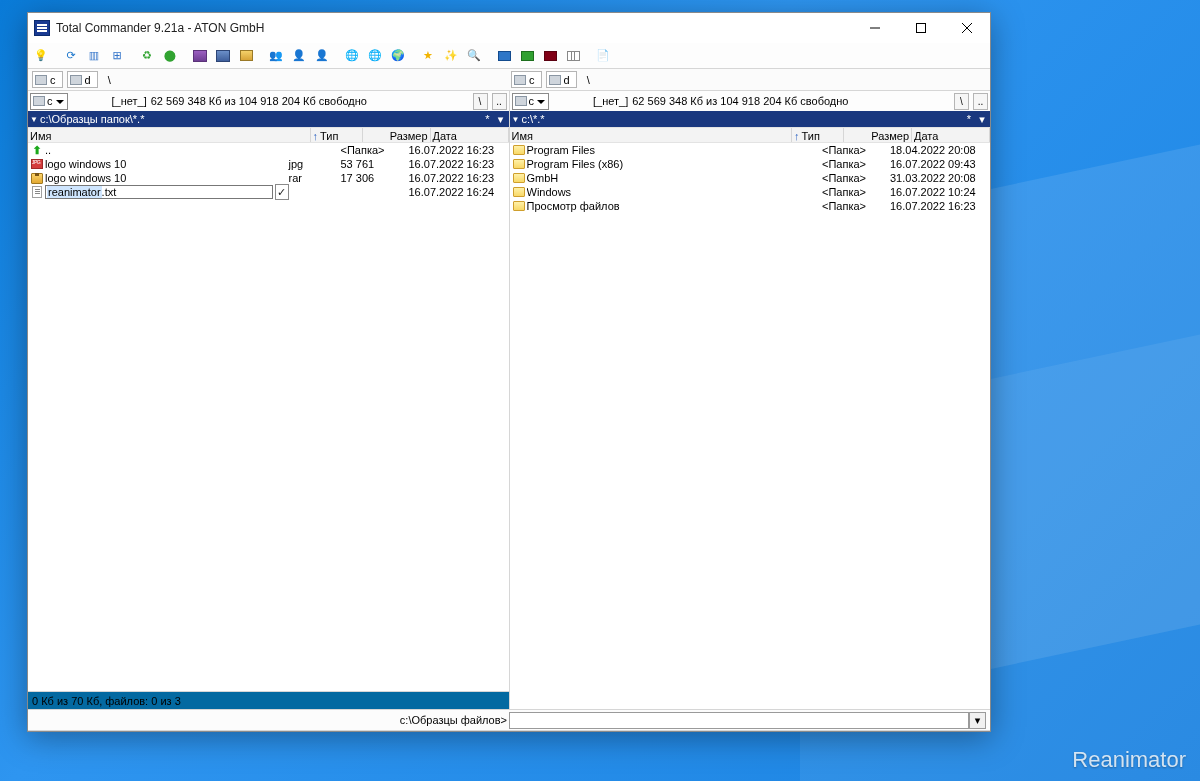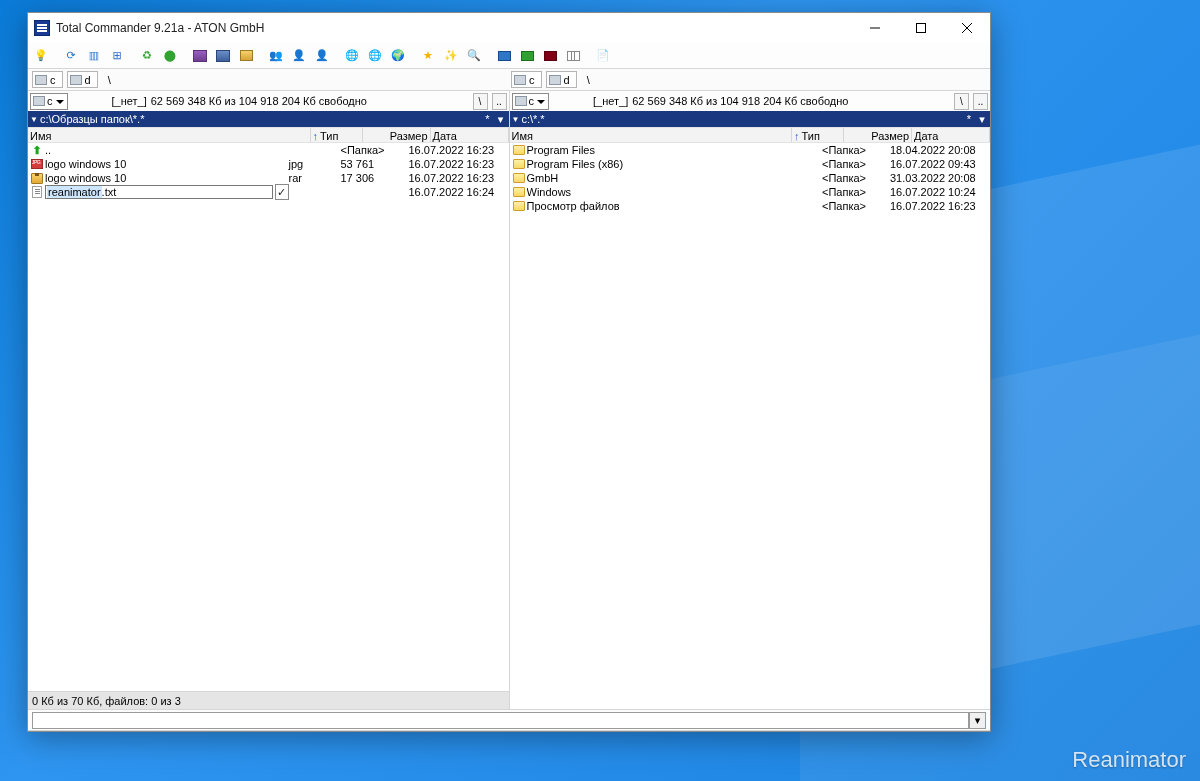--- a/index.html
+++ b/index.html
@@ -283,21 +283,21 @@
   margin-left: 2px;
   display:flex; align-items:center; justify-content:center;
   color:#222;
 }
 
 .status-row {
   height: 18px;
   border-top: 1px solid #d6d6d6;
   display: flex; align-items: center;
   padding: 0 4px;
-  background: #e5e5e5;
+  background: #0369a1;
 }
 
 .cmdline-row {
   height: 22px;
   display: flex;
   align-items: center;
   padding: 0 4px;
   border-top: 1px solid #d6d6d6;
   border-bottom: 1px solid #d6d6d6;
   background: #fcfcfc;
@@ -644,18 +644,19 @@
           <div class="fc name">Просмотр файлов</div>
             <div class="fc type"></div>
           <div class="fc size">&lt;Папка&gt;</div>
             <div class="fc date">16.07.2022 16:23</div>
         </div>
       </div>
     </div>
   </div>
 
   <div class="cmdline-row">
+    <div class="prompt">c:\Образцы файлов&gt;</div>
     <div class="input"></div>
     <div class="drop">▾</div>
   </div>
 
 
 </div>
 
 </body></html>

